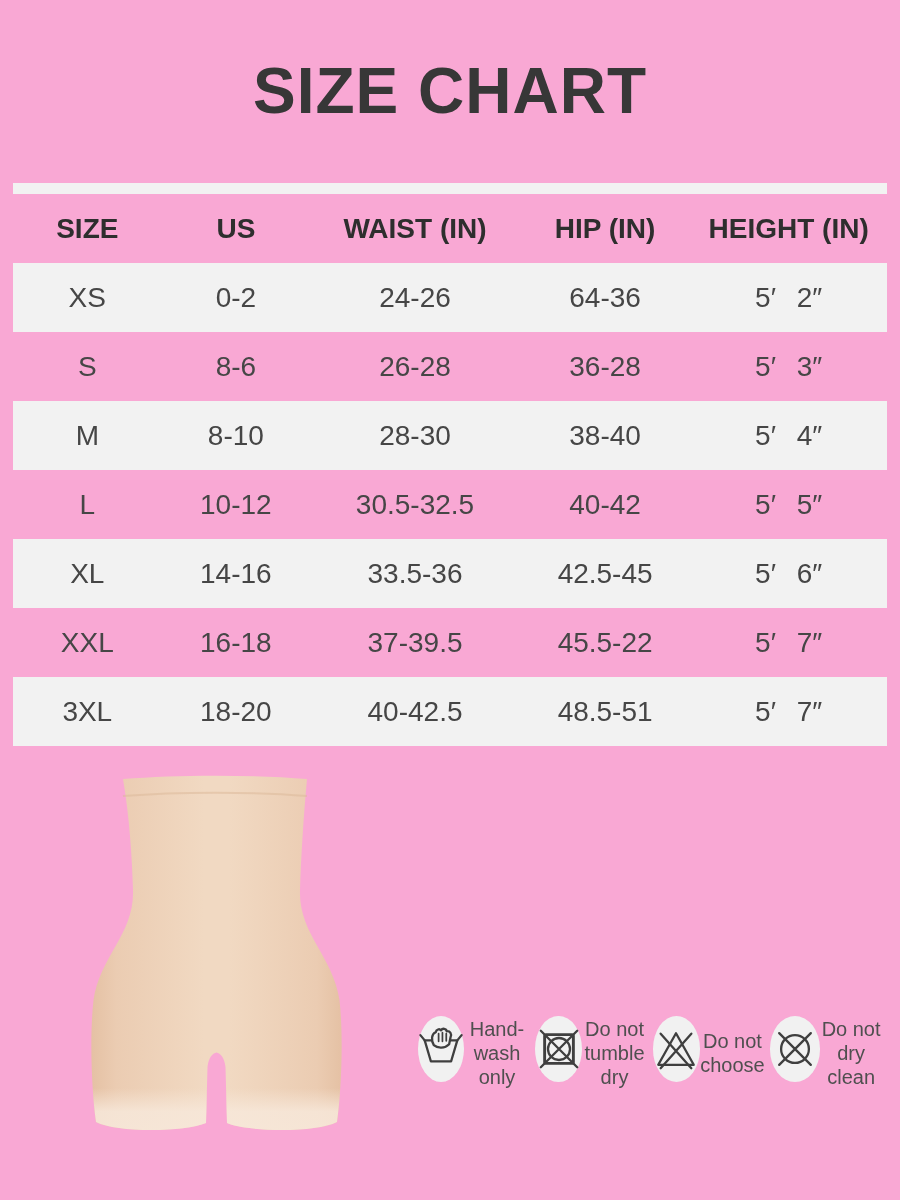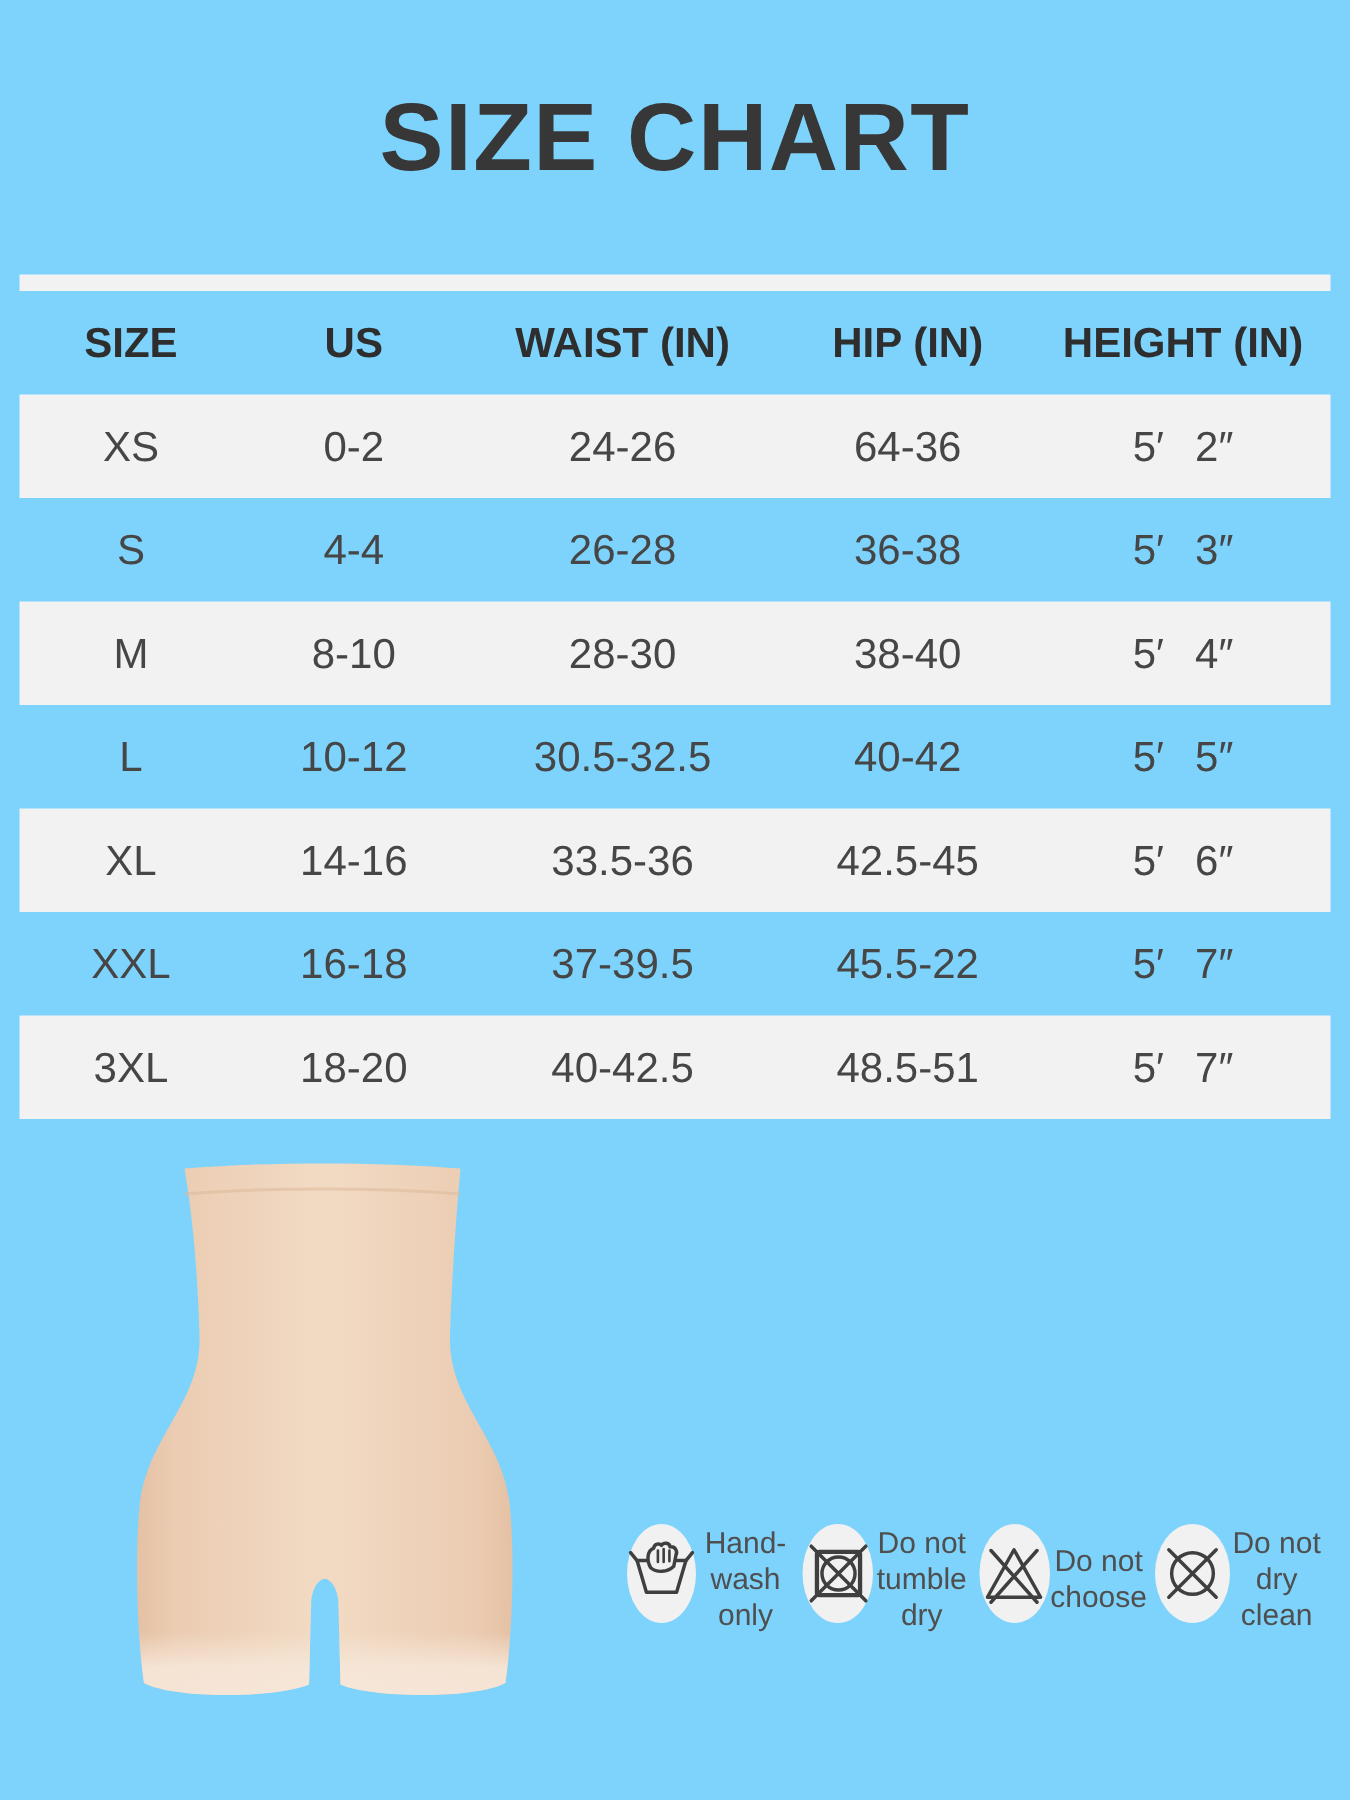--- a/index.html
+++ b/index.html
@@ -1,17 +1,17 @@
 <!DOCTYPE html>
 <html><head>
 <meta charset="utf-8">
 <style>
   html,body{margin:0;padding:0;background:#ffffff;}
   body{font-family:"Liberation Sans","DejaVu Sans",sans-serif;}
-  .page{position:relative;width:900px;height:1200px;background:#7dd3fc;overflow:hidden;}
+  .page{position:relative;width:900px;height:1200px;background:#f9a8d4;overflow:hidden;}
 
   .title{
     position:absolute;top:54px;left:0;width:100%;
     text-align:center;font-size:64px;font-weight:bold;
     letter-spacing:1px;color:#373737;
   }
 
   .tablewrap{position:absolute;left:13px;top:183px;width:874px;}
   .topstrip{height:11px;background:#f2f2f2;}
   table.sizechart{width:100%;border-collapse:collapse;table-layout:fixed;}
@@ -71,23 +71,23 @@
       <tbody>
         <tr class="stripe">
           <td>XS</td>
           <td>0-2</td>
           <td>24-26</td>
           <td>64-36</td>
           <td class="c-height">5′ 2″</td>
         </tr>
         <tr>
           <td>S</td>
-          <td>4-4</td>
+          <td>8-6</td>
           <td>26-28</td>
-          <td>36-38</td>
+          <td>36-28</td>
           <td class="c-height">5′ 3″</td>
         </tr>
         <tr class="stripe">
           <td>M</td>
           <td>8-10</td>
           <td>28-30</td>
           <td>38-40</td>
           <td class="c-height">5′ 4″</td>
         </tr>
         <tr>

